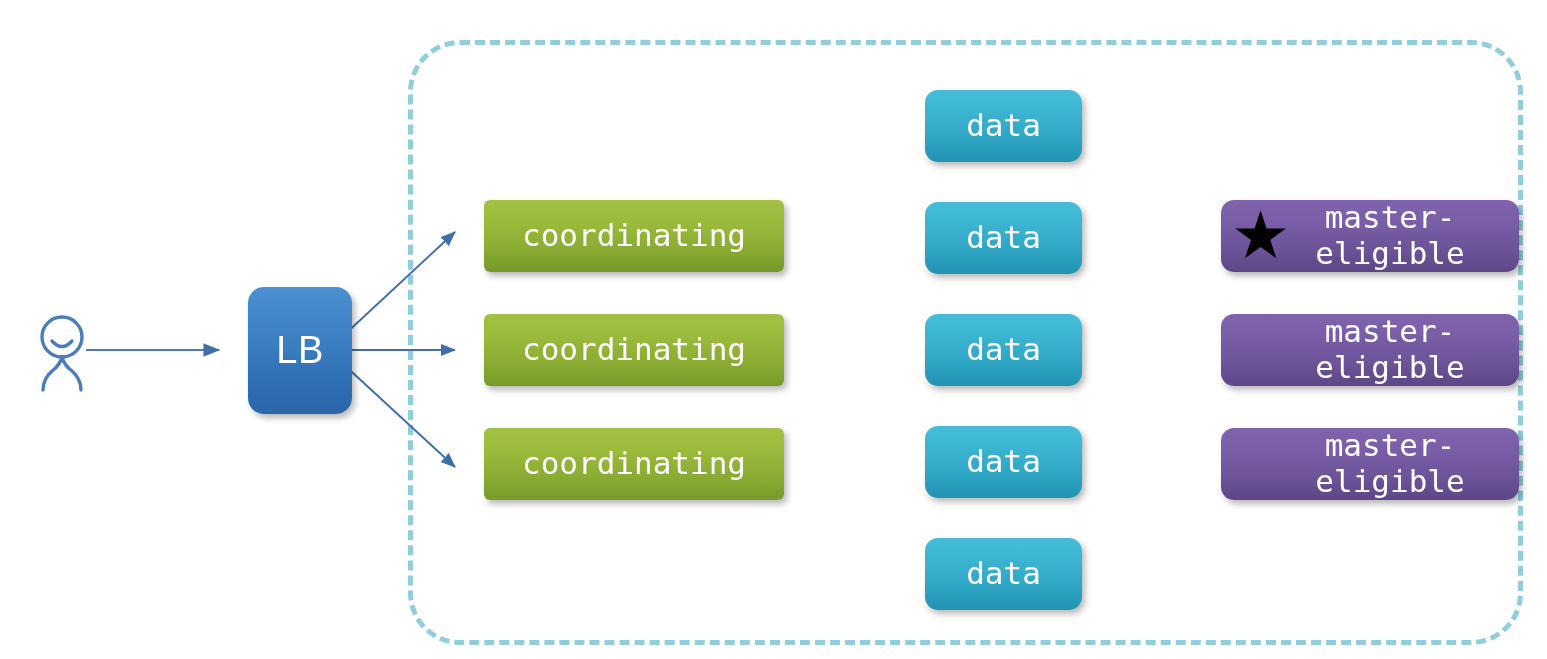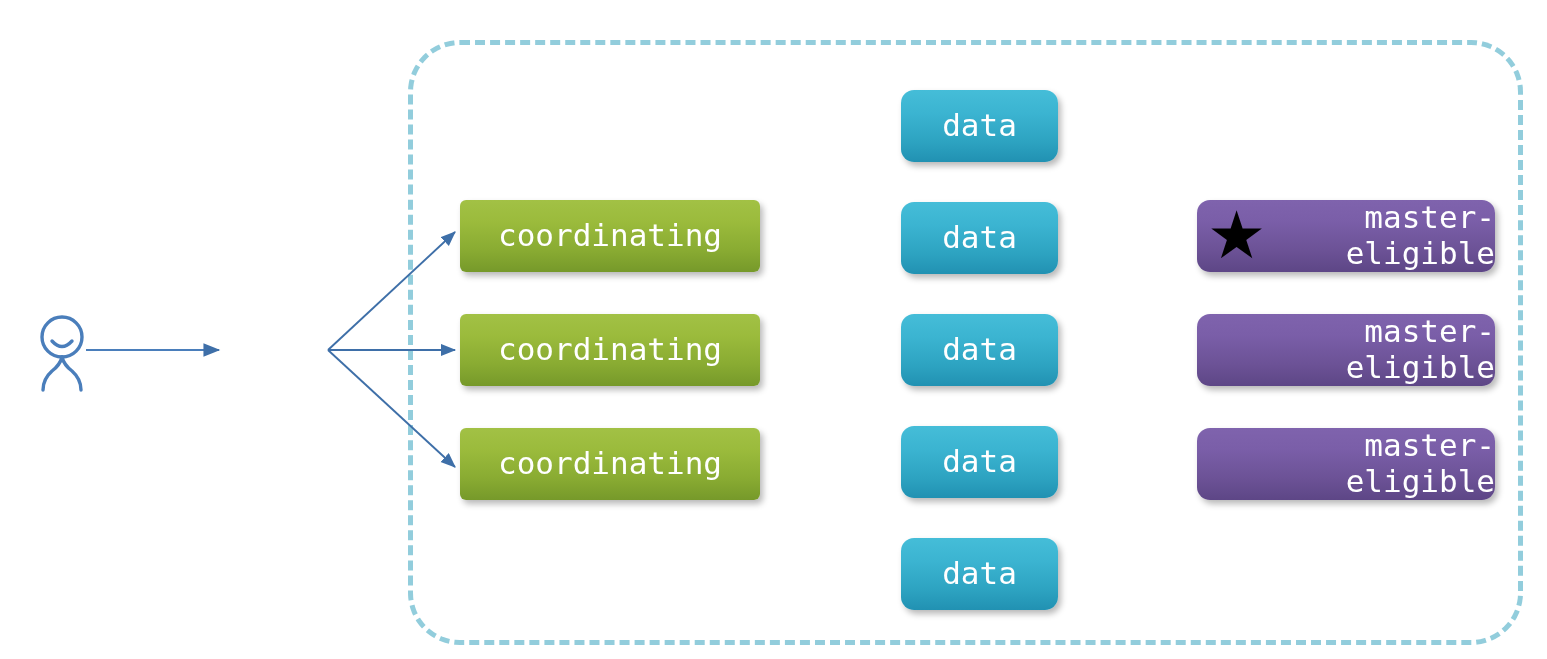--- a/index.html
+++ b/index.html
@@ -48,20 +48,21 @@
     border-radius: 13px;
     display: flex;
     align-items: center;
     justify-content: center;
     color: #ffffff;
     text-align: center;
     box-shadow: 3px 4px 6px rgba(0,0,0,0.28);
     line-height: 1.15;
     white-space: pre-line;
     user-select: none;
+    margin-left: 24px;
   }
 
   .node-lb {
     background: linear-gradient(180deg, #4a8fd0 0%, #3d81c4 38%, #2f6fb3 75%, #2a66a8 100%);
     border-radius: 16px;
     font-family: "Liberation Sans", sans-serif;
     font-size: 38px;
     letter-spacing: 0.5px;
   }
 
@@ -77,21 +78,21 @@
   }
 
   .node-master {
     background: linear-gradient(180deg, #7f63ad 0%, #7a5ea8 30%, #6c5296 70%, #5d4686 100%);
     font-size: 31px;
   }
 
   .node-master .master-label {
     display: block;
     width: 100%;
-    text-align: right;
+    text-align: center;
     padding-left: 40px;
   }
 
   
   .star-badge {
     position: absolute;
     left: 10px;
     top: 50%;
     transform: translateY(-50%);
     width: 58px;
@@ -124,20 +125,23 @@
       <path d="M62 357 q2 8 10 14 q9 8 9 19"></path>
     </g>
 
     <line x1="86" y1="350" x2="219" y2="350" stroke="#4a7ebb" stroke-width="2.1" marker-end="url(#arrowhead)"></line>
 
     <line x1="328" y1="350" x2="455" y2="232" stroke="#3e6fa8" stroke-width="1.9" marker-end="url(#arrowhead)"></line>
     <line x1="328" y1="350" x2="455" y2="350" stroke="#3e6fa8" stroke-width="1.9" marker-end="url(#arrowhead)"></line>
     <line x1="328" y1="350" x2="455" y2="467" stroke="#3e6fa8" stroke-width="1.9" marker-end="url(#arrowhead)"></line>
   </svg>
 
+  <div class="node node-lb" style="left:224px; top:287px; width:104px; height:127px;">
+    <span>LB</span>
+  </div>
 
   <div class="node node-coordinating" style="left:460px; top:200px; width:300px; height:72px;">
     <span>coordinating</span>
   </div>
   <div class="node node-coordinating" style="left:460px; top:314px; width:300px; height:72px;">
     <span>coordinating</span>
   </div>
   <div class="node node-coordinating" style="left:460px; top:428px; width:300px; height:72px;">
     <span>coordinating</span>
   </div>

